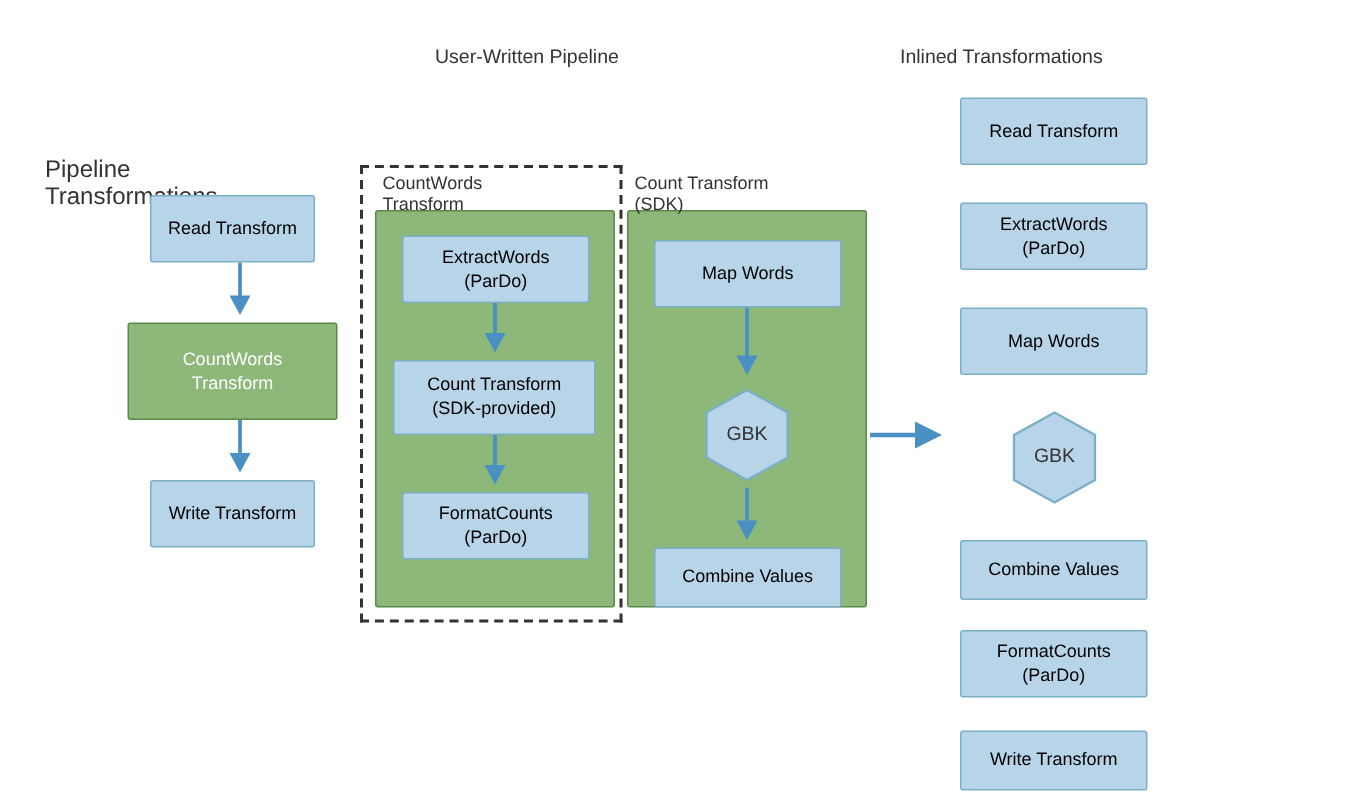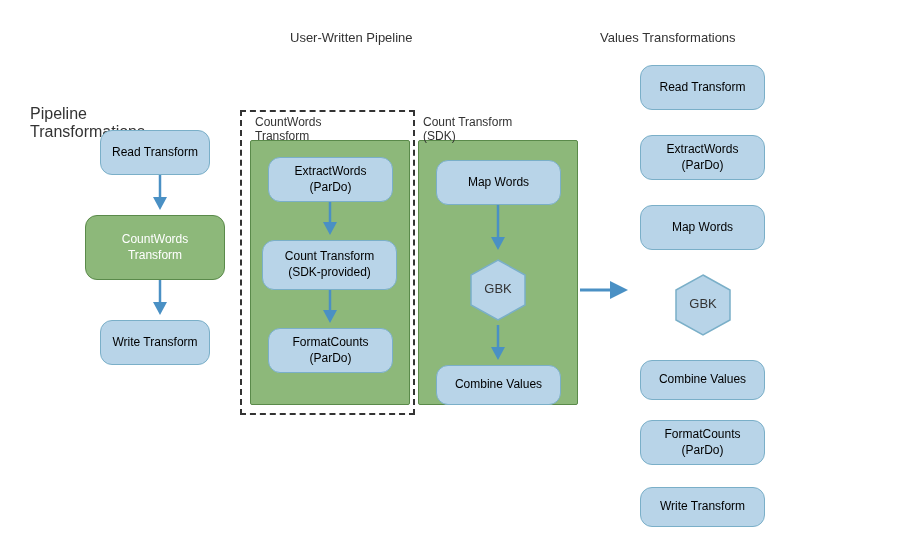--- a/index.html
+++ b/index.html
@@ -28,21 +28,21 @@
     }
 
     
     .box {
       position: absolute;
       text-align: center;
       display: flex;
       align-items: center;
       justify-content: center;
       line-height: 1.3;
-      border-radius: 12px;
+      border-radius: 2px;
     }
 
     .box-blue {
       background: #b8d4e8;
       border: 1.5px solid #7aafc8;
     }
 
     .box-green {
       background: #8db87a;
       border: 1.5px solid #5a8a4a;
@@ -62,21 +62,21 @@
       border: 1.5px solid #5a8a4a;
       border-radius: 2px;
     }
   </style>
 </head>
 <body>
 
 <div class="diagram-container">
 
   <div class="section-label" style="left: 290px; top: 30px; width: 150px;">User-Written Pipeline</div>
-  <div class="section-label" style="left: 600px; top: 30px; width: 180px;">Values Transformations</div>
+  <div class="section-label" style="left: 600px; top: 30px; width: 180px;">Inlined Transformations</div>
 
   <div class="section-label" style="left: 30px; top: 105px; width: 120px; font-size: 16px;">Pipeline<br>Transformations</div>
 
   <div class="box box-blue" style="left: 100px; top: 130px; width: 110px; height: 45px;">
     <span>Read Transform</span>
   </div>
 
   <svg style="position:absolute; left:149px; top:175px;" width="22" height="40">
     <line x1="11" y1="0" x2="11" y2="28" stroke="#4a90c4" stroke-width="2.5"></line>
     <polygon points="4,22 11,35 18,22" fill="#4a90c4"></polygon>

